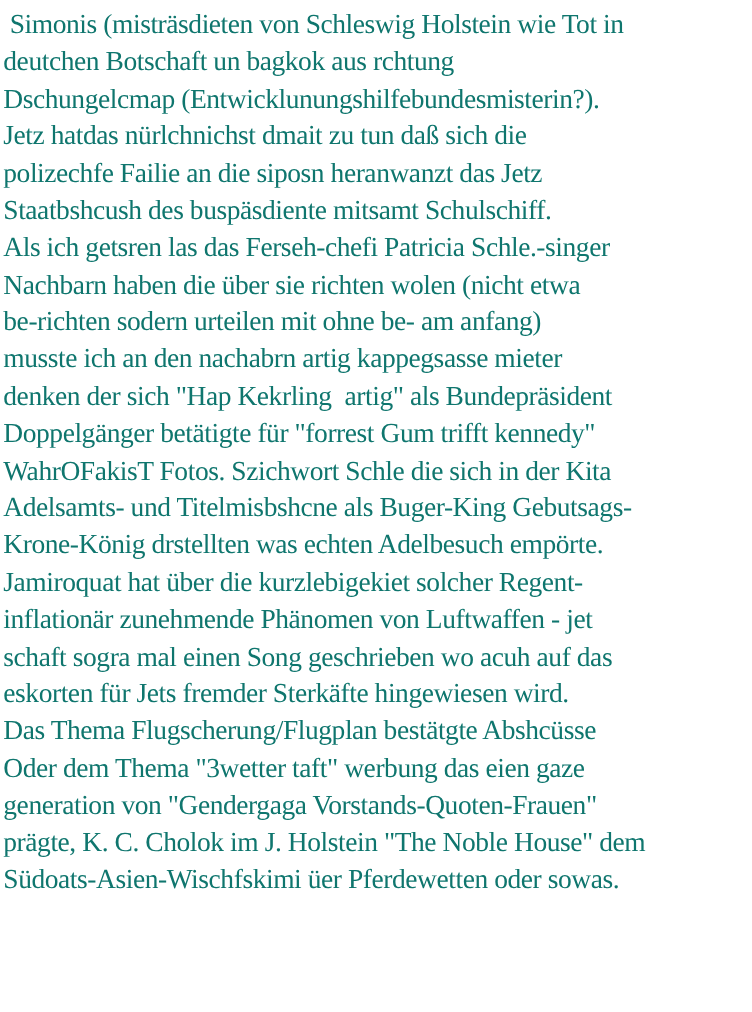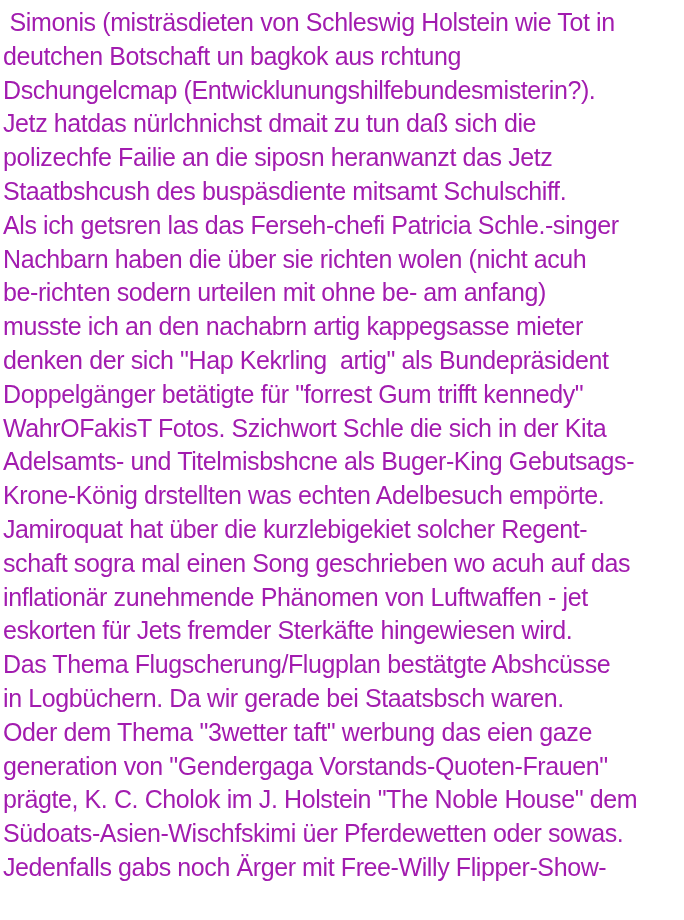--- a/index.html
+++ b/index.html
@@ -11,51 +11,49 @@
     overflow: hidden;
   }
   .page {
     width: 684px;
     height: 920px;
     box-sizing: border-box;
     padding: 6px 2px 0 3px;
     background: #ffffff;
   }
   .line {
-    font-family: Liberation Sans, sans-serif;
+    font-family: Liberation Serif, serif;
     font-size: 25px;
     line-height: 33.8px;
-    color: #a21caf;
+    color: #0f766e;
     white-space: pre;
     letter-spacing: -0.4px;
   }
 </style>
 </head>
 <body>
 
 <div class="page">
   <div class="line"> Simonis (misträsdieten von Schleswig Holstein wie Tot in</div>
   <div class="line">deutchen Botschaft un bagkok aus rchtung</div>
   <div class="line">Dschungelcmap (Entwicklunungshilfebundesmisterin?).</div>
   <div class="line">Jetz hatdas nürlchnichst dmait zu tun daß sich die</div>
   <div class="line">polizechfe Failie an die siposn heranwanzt das Jetz</div>
   <div class="line">Staatbshcush des buspäsdiente mitsamt Schulschiff.</div>
   <div class="line">Als ich getsren las das Ferseh-chefi Patricia Schle.-singer</div>
-  <div class="line">Nachbarn haben die über sie richten wolen (nicht acuh</div>
+  <div class="line">Nachbarn haben die über sie richten wolen (nicht etwa</div>
   <div class="line">be-richten sodern urteilen mit ohne be- am anfang)</div>
   <div class="line">musste ich an den nachabrn artig kappegsasse mieter</div>
   <div class="line">denken der sich "Hap Kekrling  artig" als Bundepräsident</div>
   <div class="line">Doppelgänger betätigte für "forrest Gum trifft kennedy"</div>
   <div class="line">WahrOFakisT Fotos. Szichwort Schle die sich in der Kita</div>
   <div class="line">Adelsamts- und Titelmisbshcne als Buger-King Gebutsags-</div>
   <div class="line">Krone-König drstellten was echten Adelbesuch empörte.</div>
   <div class="line">Jamiroquat hat über die kurzlebigekiet solcher Regent-</div>
+  <div class="line">inflationär zunehmende Phänomen von Luftwaffen - jet</div>
   <div class="line">schaft sogra mal einen Song geschrieben wo acuh auf das</div>
-  <div class="line">inflationär zunehmende Phänomen von Luftwaffen - jet</div>
   <div class="line">eskorten für Jets fremder Sterkäfte hingewiesen wird.</div>
   <div class="line">Das Thema Flugscherung/Flugplan bestätgte Abshcüsse</div>
-  <div class="line">in Logbüchern. Da wir gerade bei Staatsbsch waren.</div>
   <div class="line">Oder dem Thema "3wetter taft" werbung das eien gaze</div>
   <div class="line">generation von "Gendergaga Vorstands-Quoten-Frauen"</div>
   <div class="line">prägte, K. C. Cholok im J. Holstein "The Noble House" dem</div>
   <div class="line">Südoats-Asien-Wischfskimi üer Pferdewetten oder sowas.</div>
-  <div class="line">Jedenfalls gabs noch Ärger mit Free-Willy Flipper-Show-</div>
 </div>
 
 </body></html>

